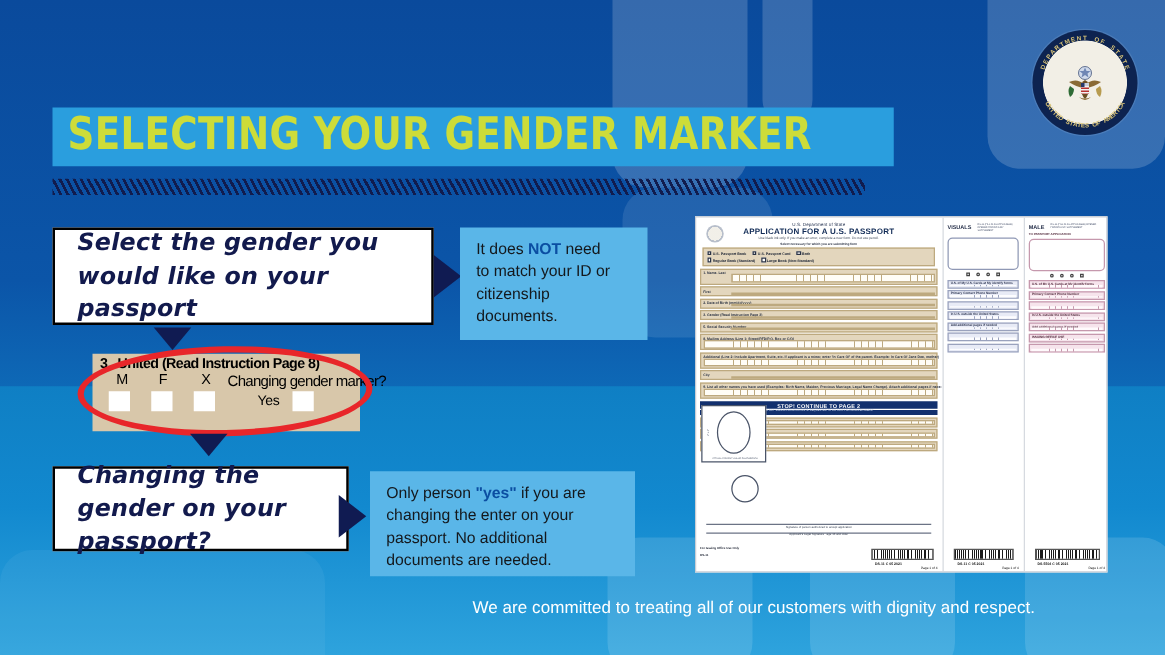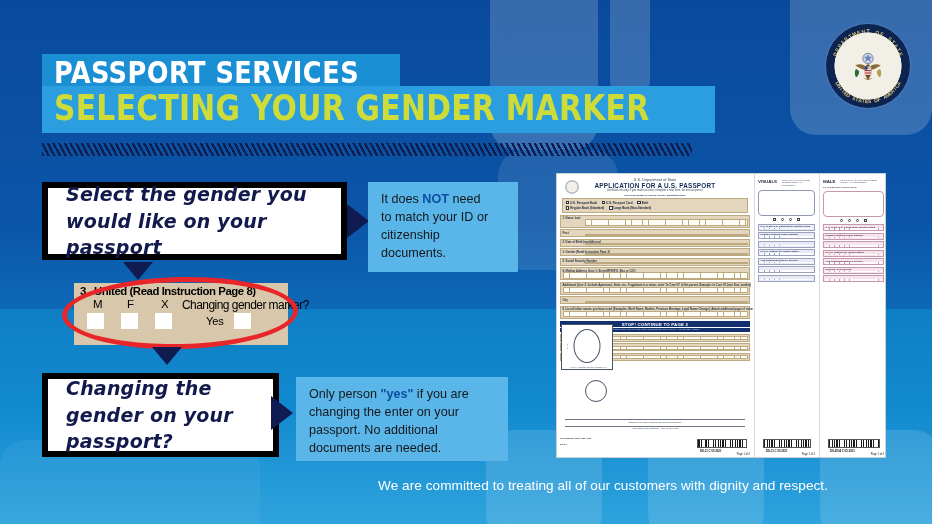--- a/index.html
+++ b/index.html
@@ -91,32 +91,32 @@
   }
   .seal .eagle {
     position: absolute; left: 50%; top: 52%;
     transform: translate(-50%,-50%);
     width: 42px; height: 40px;
   }
 
   
   .hand-box {
     position: absolute; background: #ffffff;
-    border: 6px solid #000000;
+    border: 2px solid #000000;
     display: flex; align-items: center;
   }
   .hand-box .hand {
     font-family: "DejaVu Sans", sans-serif;
     font-size: 19px; font-weight: 600; color: #121a4d;
     line-height: 1.42; padding: 0 18px;
     letter-spacing: .2px;
     font-style: italic;
   }
   #hand-box-1 { left: 42px; top: 182px; width: 305px; height: 78px; }
-  #hand-box-2 { left: 42px; top: 373px; width: 237px; height: 84px; }
+  #hand-box-2 { left: 42px; top: 373px; width: 237px; height: 68px; }
 
   
   .info-box {
     position: absolute; background: #5ab6e8;
     padding: 9px 24px 9px 13px;
   }
   .info-box p {
     font-size: 12.6px; color: #14181c; line-height: 1.42;
     font-family: "Liberation Sans", sans-serif;
   }
@@ -313,23 +313,20 @@
   <div class="bg-lower"></div>
   <div class="blob b1"></div>
   <div class="blob b2"></div>
   <div class="blob b3"></div>
   <div class="blob b4"></div>
   <div class="blob b6"></div>
   <div class="blob b7"></div>
   <div class="blob b5"></div>
   <div class="blob b8"></div>
 
-  <div class="title-band-1">
-    <div class="t">PASSPORT SERVICES</div>
-  </div>
   <div class="title-band-2">
     <div class="t">SELECTING YOUR GENDER MARKER</div>
   </div>
   <div class="hatch"></div>
 
   <div class="seal">
     <div class="ring-text" id="sealRing">
         <span style="transform: translate(-32.8892px, -11.9707px) rotate(290deg) translate(-50%, -50%);">D</span>
         <span style="transform: translate(-30.9667px, -16.3115px) rotate(297.778deg) translate(-50%, -50%);">E</span>
         <span style="transform: translate(-28.4743px, -20.3522px) rotate(305.556deg) translate(-50%, -50%);">P</span>

